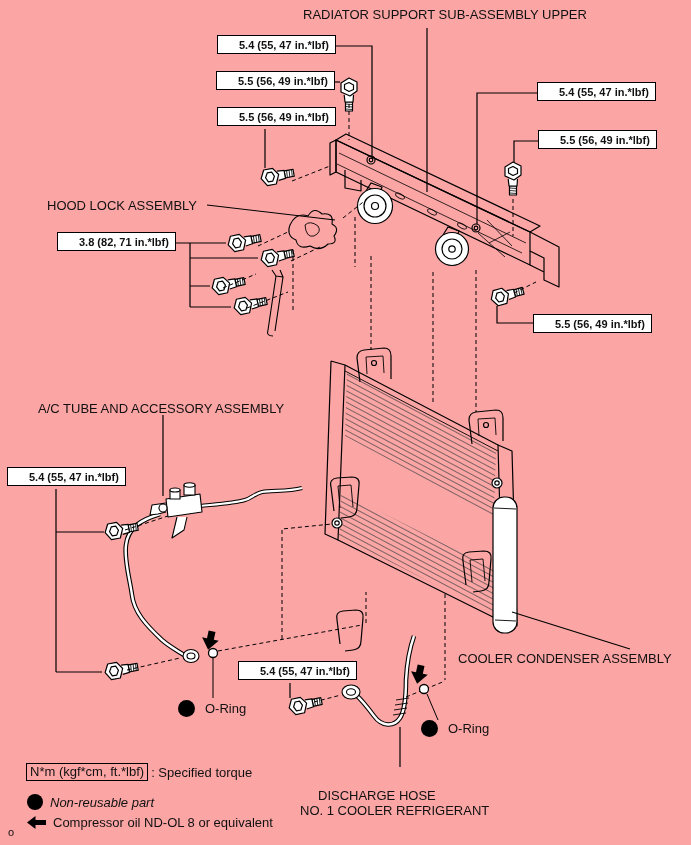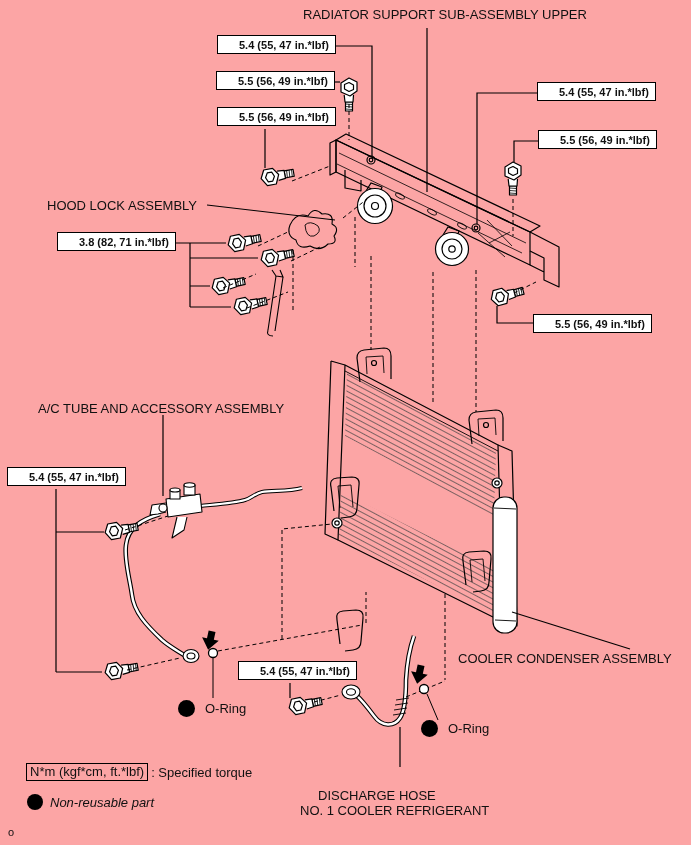--- a/index.html
+++ b/index.html
@@ -221,15 +221,21 @@
   </div>
 
   <div class="legendrow" style="left:26px;top:763px;">
     <span class="nmbox">N*m (kgf*cm, ft.*lbf)</span>
     <span style="margin-left:-4px;text-align:center;">: Specified torque</span>
   </div>
   <div class="legendrow" style="left:27px;top:794px;font-style:italic;">
     <span class="dot"></span>
     <span>Non-reusable part</span>
   </div>
+  <div class="legendrow" style="left:27px;top:815px;">
+    <svg width="19" height="13">
+      <path d="M8.5,0 L8.5,4 L19,4 L19,9 L8.5,9 L8.5,13 L0,6.5 Z" fill="#000"></path>
+    </svg>
+    <span>Compressor oil ND-OL 8 or equivalent</span>
+  </div>
 
   <div class="pagemark" style="left:8px;top:826px;">o</div>
 </div>
 
 </body></html>

